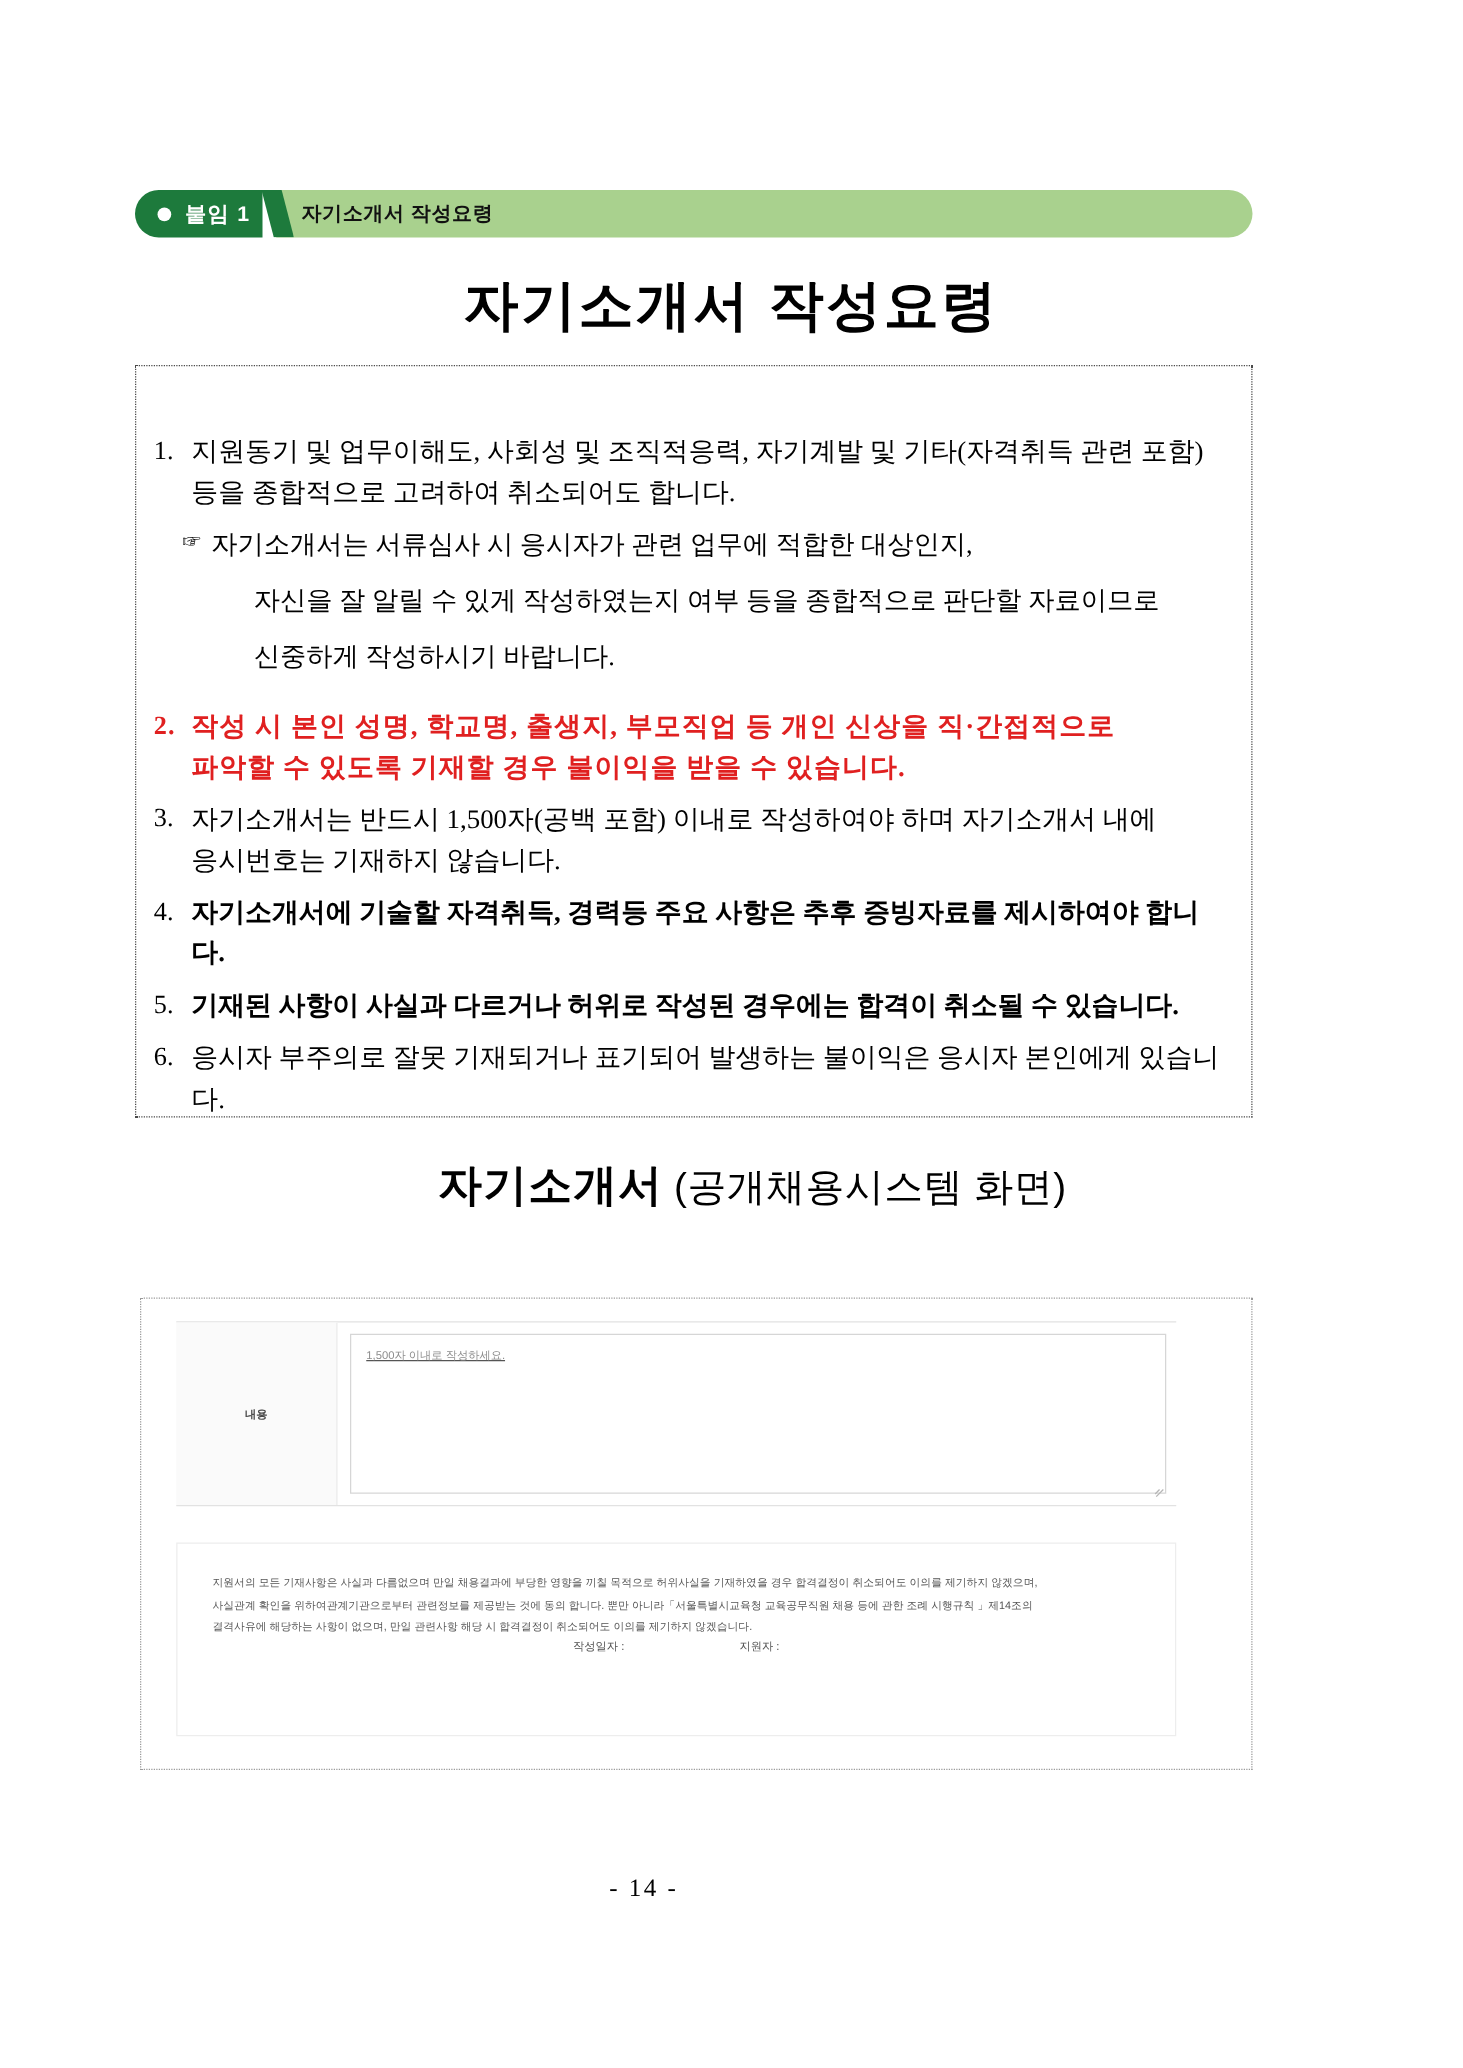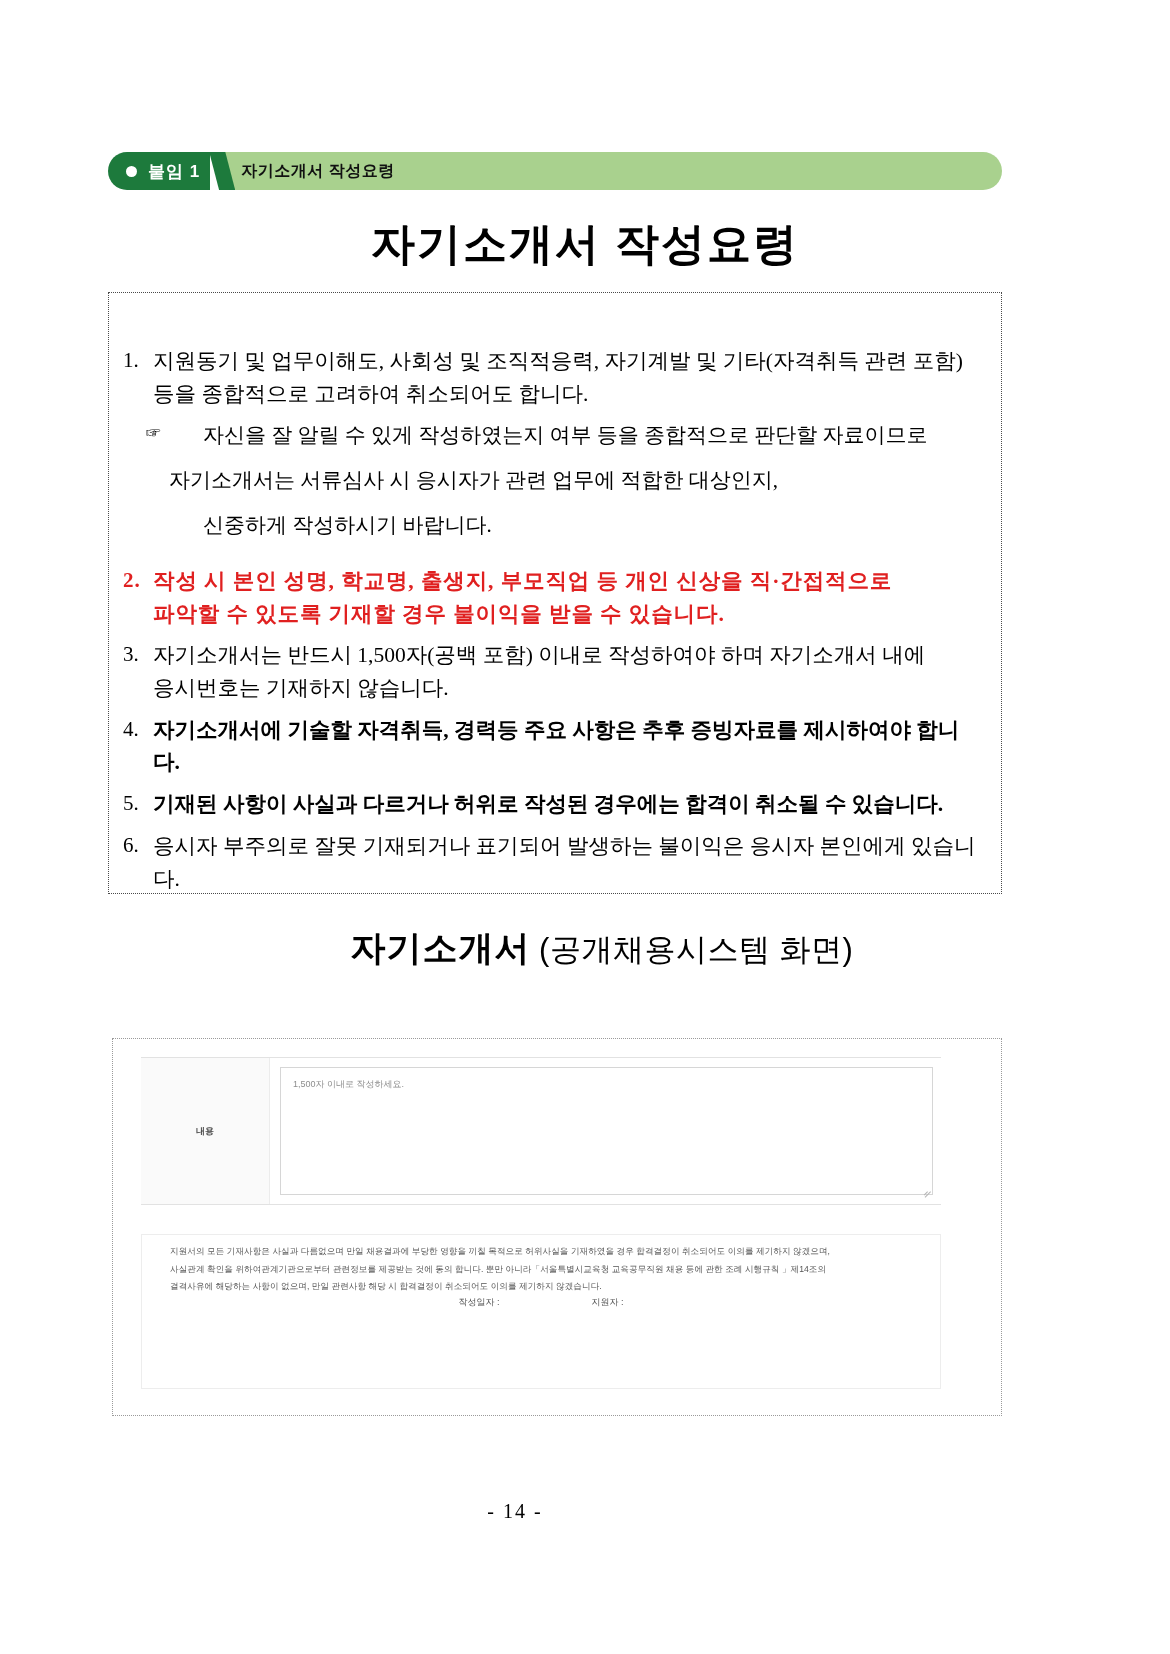--- a/index.html
+++ b/index.html
@@ -232,20 +232,21 @@
     font-size: 9px;
     font-weight: bold;
     color: #4a4a4a;
   }
   .form-field-cell {
     flex: 1 1 auto;
     display: flex;
     align-items: center;
     padding: 9px 8px 9px 10px;
     box-sizing: border-box;
+    text-decoration: underline;
   }
   .textarea-box {
     position: relative;
     width: 100%;
     height: 128px;
     border: 1px solid #d6d6d6;
     background: #ffffff;
     box-sizing: border-box;
     padding: 10px 12px;
     font-size: 9px;
@@ -271,21 +272,21 @@
 
   .agreement {
     position: absolute;
     left: 28px;
     top: 195px;
     width: 800px;
     height: 155px;
     border: 1px solid #ededed;
     background: #ffffff;
     box-sizing: border-box;
-    padding: 8px 28px 0 28px;
+    padding: 23px 28px 0 28px;
   }
   .agreement-line {
     font-size: 8.6px;
     line-height: 2.05;
     color: #555555;
     letter-spacing: 0.05px;
     white-space: nowrap;
   }
   .signature-row {
     display: flex;
@@ -332,22 +333,22 @@
         <span class="notice-num">1.</span>
         <span class="notice-text">
           <span class="l1">지원동기 및 업무이해도, 사회성 및 조직적응력, 자기계발 및 기타(자격취득 관련 포함)</span>
           <span class="l2">등을 종합적으로 고려하여 취소되어도 합니다.</span>
         </span>
       </li>
 
       <li class="notice-sub">
         <span class="hand-icon">☞</span>
         <span class="notice-sub-lines">
+          <span class="ln">자기소개서는 서류심사 시 응시자가 관련 업무에 적합한 대상인지,</span>
           <span class="ln indent">자신을 잘 알릴 수 있게 작성하였는지 여부 등을 종합적으로 판단할 자료이므로</span>
-          <span class="ln">자기소개서는 서류심사 시 응시자가 관련 업무에 적합한 대상인지,</span>
           <span class="ln indent">신중하게 작성하시기 바랍니다.</span>
         </span>
       </li>
 
       <li class="notice-item red">
         <span class="notice-num">2.</span>
         <span class="notice-text">
           <span class="l1">작성 시 본인 성명, 학교명, 출생지, 부모직업 등 개인 신상을 직·간접적으로</span>
           <span class="l2">파악할 수 있도록 기재할 경우 불이익을 받을 수 있습니다.</span>
         </span>

